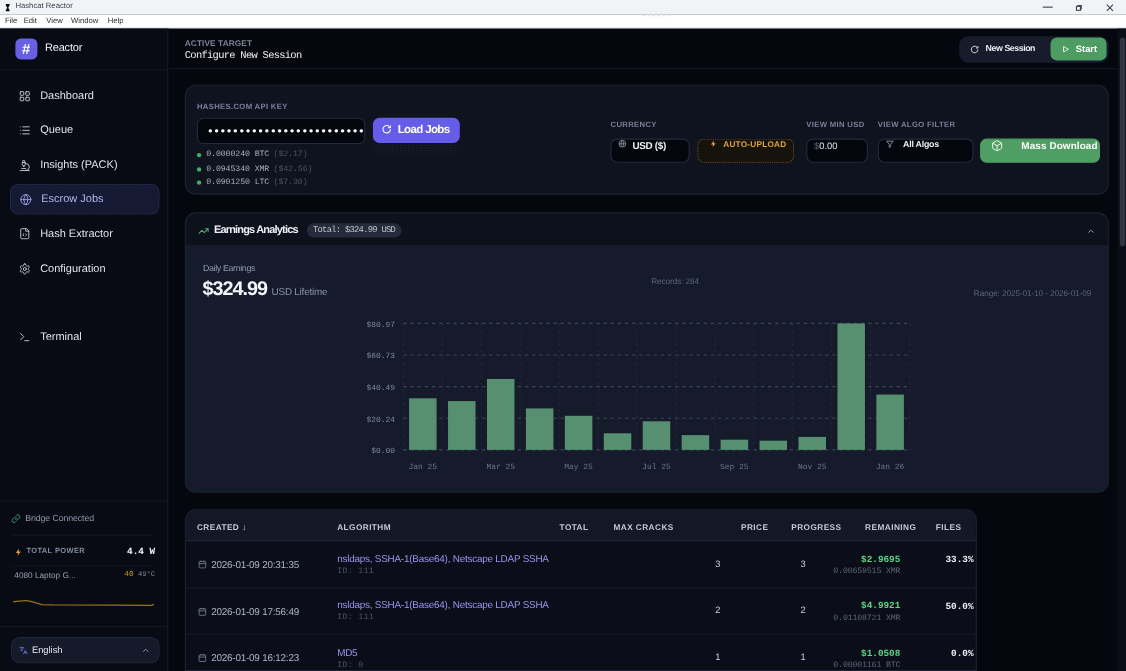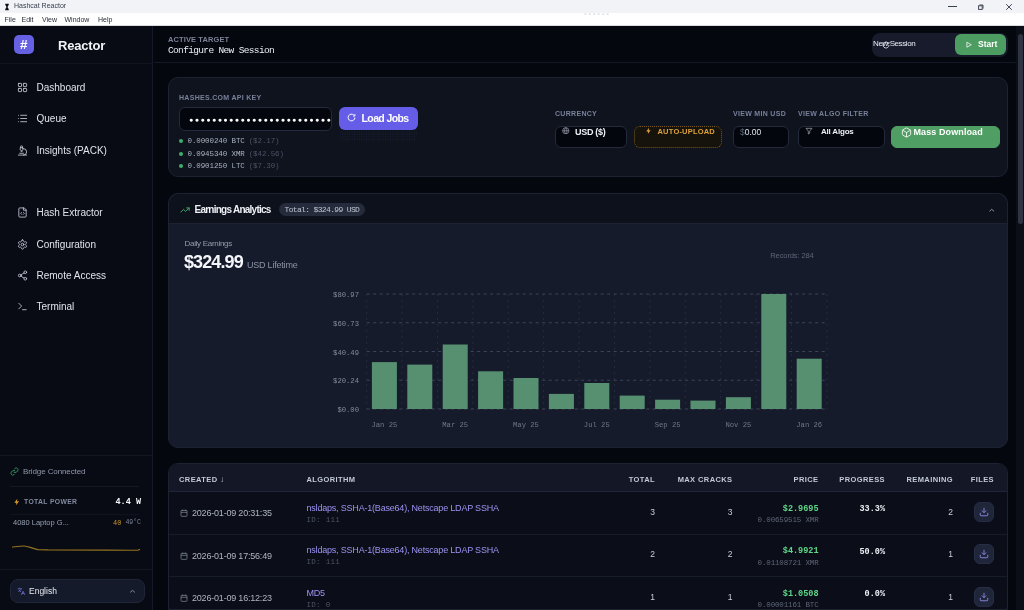--- a/index.html
+++ b/index.html
@@ -57,21 +57,21 @@
   <span class="abs" style="left:21.5px;top:2.5px">Edit</span>
   <span class="abs" style="left:42px;top:2.5px">View</span>
   <span class="abs" style="left:64.5px;top:2.5px">Window</span>
   <span class="abs" style="left:98px;top:2.5px">Help</span>
 </div>
 
 <div class="abs" style="left:0;top:25.5px;width:1024px;height:584.5px;background:#05070e">
 
   <div class="abs" id="sidebar" style="left:0;top:0;width:153px;height:584.5px;background:#080b14;border-right:1px solid #161a28">
     <div class="abs" style="left:14px;top:9.2px;width:19.5px;height:19.5px;background:#6661e2;border-radius:5px;text-align:center;font-weight:bold;font-size:13.5px;line-height:19.5px;color:#fff">#</div>
-    <div class="abs" style="left:58px;top:12.5px;font-size:13px;letter-spacing:-.2px;font-weight:bold;color:#f2f4f8">Reactor</div>
+    <div class="abs" style="left:41px;top:12.5px;font-size:10px;letter-spacing:-.2px;font-weight:normal;color:#f2f4f8">Reactor</div>
 
     <div class="abs nav" style="top:48px">
         <svg viewBox="0 0 24 24">
           <rect x="3" y="3" width="7" height="7" rx="1"></rect>
           <rect x="14" y="3" width="7" height="7" rx="1"></rect>
           <rect x="3" y="14" width="7" height="7" rx="1"></rect>
           <rect x="14" y="14" width="7" height="7" rx="1"></rect>
         </svg>
         <span>Dashboard</span>
       </div>
@@ -85,44 +85,43 @@
         <svg viewBox="0 0 24 24">
           <path d="M6 18h8"></path>
           <path d="M3 22h18"></path>
           <path d="M14 22a7 7 0 1 0 0-14h-1"></path>
           <path d="M9 14h2"></path>
           <path d="M9 12a2 2 0 0 1-2-2V6h6v4a2 2 0 0 1-2 2z"></path>
           <path d="M12 6V3a1 1 0 0 0-1-1H9a1 1 0 0 0-1 1v3"></path>
         </svg>
         <span>Insights (PACK)</span>
       </div>
+    <div class="abs nav active" style="top:141.9px">
+        <svg viewBox="0 0 24 24">
+          <circle cx="12" cy="12" r="10"></circle>
+          <path d="M2 12h20"></path>
+          <path d="M12 2a15.3 15.3 0 0 1 4 10 15.3 15.3 0 0 1-4 10 15.3 15.3 0 0 1-4-10 15.3 15.3 0 0 1 4-10z"></path>
+        </svg>
+        <span>Escrow Jobs</span>
+      </div>
     <div class="abs nav" style="top:173.2px">
         <svg viewBox="0 0 24 24">
           <path d="M15 2H6a2 2 0 0 0-2 2v16a2 2 0 0 0 2 2h12a2 2 0 0 0 2-2V7z"></path>
           <path d="M14 2v5h6"></path>
           <path d="M10 12l-2 2 2 2"></path>
           <path d="M14 12l2 2-2 2"></path>
         </svg>
         <span>Hash Extractor</span>
       </div>
     <div class="abs nav" style="top:204.5px">
         <svg viewBox="0 0 24 24">
           <path d="M12.2 2h-.4a2 2 0 0 0-2 2v.2a2 2 0 0 1-1 1.7l-.4.3a2 2 0 0 1-2 0l-.2-.1a2 2 0 0 0-2.7.7l-.2.4a2 2 0 0 0 .7 2.7l.2.1a2 2 0 0 1 1 1.7v.7a2 2 0 0 1-1 1.7l-.2.1a2 2 0 0 0-.7 2.7l.2.4a2 2 0 0 0 2.7.7l.2-.1a2 2 0 0 1 2 0l.4.3a2 2 0 0 1 1 1.7v.2a2 2 0 0 0 2 2h.4a2 2 0 0 0 2-2v-.2a2 2 0 0 1 1-1.7l.4-.3a2 2 0 0 1 2 0l.2.1a2 2 0 0 0 2.7-.7l.2-.4a2 2 0 0 0-.7-2.7l-.2-.1a2 2 0 0 1-1-1.7v-.7a2 2 0 0 1 1-1.7l.2-.1a2 2 0 0 0 .7-2.7l-.2-.4a2 2 0 0 0-2.7-.7l-.2.1a2 2 0 0 1-2 0l-.4-.3a2 2 0 0 1-1-1.7V4a2 2 0 0 0-2-2z"></path>
           <circle cx="12" cy="12" r="3"></circle>
         </svg>
         <span>Configuration</span>
-      </div>
-    <div class="abs nav" style="top:235.8px">
-        <svg viewBox="0 0 24 24">
-          <circle cx="18" cy="5" r="3"></circle>
-          <circle cx="6" cy="12" r="3"></circle>
-          <circle cx="18" cy="19" r="3"></circle>
-          <path d="M8.6 13.5l6.8 4M15.4 6.5l-6.8 4"></path>
-        </svg>
-        <span>Remote Access</span>
       </div>
     <div class="abs nav" style="top:267.1px">
         <svg viewBox="0 0 24 24">
           <path d="M4 17l6-6-6-6"></path>
           <path d="M12 19h8"></path>
         </svg>
         <span>Terminal</span>
       </div>
 
     <div class="abs" style="left:0;top:429.9px;width:153px;border-top:1px solid #131722;height:0"></div>
@@ -162,21 +161,21 @@
   </div>
 
   <div class="abs" style="left:154px;top:0;width:870px;height:37.5px;border-bottom:1px solid #141826">
     <div class="abs" style="left:14px;top:9px;font-size:7.5px;font-weight:bold;letter-spacing:.1px;color:#7b8396">ACTIVE TARGET</div>
     <div class="abs mono" style="left:14px;top:19.5px;font-size:9.5px;font-weight:normal;letter-spacing:-.65px;color:#edf0f5">Configure New Session</div>
     <div class="abs" style="left:718px;top:7px;width:136px;height:24px;background:#171b2c;border-radius:8px"></div>
     <svg class="abs" style="left:727.5px;top:15px" width="8" height="8" viewBox="0 0 24 24" fill="none" stroke="#dfe3ec" stroke-width="2.6">
         <path d="M21 12a9 9 0 1 1-2.6-6.3"></path>
         <path d="M21 3v5h-5" stroke-linejoin="round"></path>
       </svg>
-    <div class="abs" style="left:719px;top:13.5px;font-size:8px;letter-spacing:-.4px;font-weight:normal;color:#e8ebf2">New Session</div>
+    <div class="abs" style="left:742px;top:13.5px;font-size:8px;letter-spacing:-.4px;font-weight:bold;color:#e8ebf2">New Session</div>
     <div class="abs" style="left:801px;top:8.8px;width:51px;height:20.4px;background:#4d9c62;border-radius:6px"></div>
     <svg class="abs" style="left:810.5px;top:15.3px" width="7.5" height="7.5" viewBox="0 0 24 24" fill="none" stroke="#fff" stroke-width="2.4" stroke-linejoin="round">
         <path d="M6 4l14 8-14 8z"></path>
       </svg>
     <div class="abs" style="left:824px;top:13.8px;font-size:8.5px;font-weight:bold;color:#fff">Start</div>
   </div>
 
   <div class="abs" id="panel1" style="left:168px;top:51.5px;width:840px;height:100px;background:#0f131e;border:1px solid #1d2232;border-radius:10px">
     <div class="abs lbl" style="left:10px;top:16px">HASHES.COM API KEY</div>
     <div class="abs" style="left:170px;top:52.5px;width:78px;height:10.5px;border-radius:0 0 6px 6px;background-image:radial-gradient(rgba(43,51,92,0.6) 0.6px, transparent 0.7px);background-size:2.4px 2.4px"></div>
@@ -228,38 +227,39 @@
           <path d="M3 4h18l-7 8.5V19l-4 2v-8.5z"></path>
         </svg>
       <span style="margin-left:8px;font-size:8px;letter-spacing:-.2px;font-weight:bold;color:#edf0f5">All Algos</span>
     </div>
     <div class="abs fld" style="left:722px;top:47.5px;width:109px;background:#4f9e63;border-color:#4f9e63">
       <svg style="margin-left:8.5px" width="11" height="11" viewBox="0 0 24 24" fill="none" stroke="#fff" stroke-width="1.8" stroke-linejoin="round">
           <path d="M21 8a2 2 0 0 0-1-1.7l-7-4a2 2 0 0 0-2 0l-7 4A2 2 0 0 0 3 8v8a2 2 0 0 0 1 1.7l7 4a2 2 0 0 0 2 0l7-4a2 2 0 0 0 1-1.7z"></path>
           <path d="M3.3 7l8.7 5 8.7-5"></path>
           <path d="M12 22V12"></path>
         </svg>
-      <span style="margin-left:2px;font-size:9px;letter-spacing:.1px;font-weight:bold;color:#fff">Mass Download</span>
+      <span style="margin-left:17px;font-size:9px;letter-spacing:.1px;font-weight:bold;color:#fff">Mass Download</span>
     </div>
   </div>
 
   <div class="abs" id="panel2" style="left:168px;top:167.5px;width:840px;height:255px;background:#161b2b;border:1px solid #1d2232;border-radius:10px">
     <div class="abs" style="left:0;top:0;width:838px;height:30px;background:#0d111b;border-bottom:1px solid #1d2232;border-radius:10px 10px 0 0"></div>
     <svg class="abs" style="left:11px;top:10.5px" width="10" height="10" viewBox="0 0 24 24" fill="none" stroke="#4fae6e" stroke-width="2.2" stroke-linecap="round" stroke-linejoin="round">
         <path d="M22 7l-8.5 8.5-5-5L2 17"></path>
         <path d="M16 7h6v6"></path>
       </svg>
     <div class="abs" style="left:25.5px;top:10px;font-size:10px;letter-spacing:-.75px;font-weight:bold;color:#edf0f5">Earnings Analytics</div>
     <div class="abs mono" style="left:109.5px;top:9px;height:13px;line-height:13px;padding:0 6px;background:#252b3b;border-radius:7px;font-size:8px;letter-spacing:-.65px;color:#bec5d2">Total: $324.99 USD</div>
     <svg class="abs" style="left:819px;top:13.3px" width="7.5" height="7" viewBox="0 0 24 24" fill="none" stroke="#aab1c2" stroke-width="2.6">
         <path d="M4 15l8-7 8 7"></path>
       </svg>
     <div class="abs" style="left:15.5px;top:44.5px;font-size:8px;letter-spacing:-.3px;color:#939bac">Daily Earnings</div>
     <div class="abs" style="left:15px;top:57.5px;font-size:18px;letter-spacing:-.9px;font-weight:bold;color:#f4f6fa">$324.99 <span style="font-size:9px;font-weight:normal;letter-spacing:-.2px;color:#8a92a4">USD Lifetime</span></div>
-    <div class="abs" style="left:423px;top:56.5px;width:400px;text-align:center;font-size:7.5px;letter-spacing:-.1px;color:#5c6477">Records: 284</div>
+    <div class="abs" style="left:423px;top:56.5px;width:400px;text-align:left;font-size:7.5px;letter-spacing:-.1px;color:#5c6477">Records: 284</div>
+    <div class="abs" style="left:423px;top:67.5px;width:400px;text-align:right;font-size:7.5px;letter-spacing:-.1px;color:#5c6477">Range: 2025-01-10 - 2026-01-09</div>
     <svg class="abs" style="left:0;top:90px" width="840" height="150" viewBox="0 0 840 150">
       <g stroke="#4e566c" stroke-width="1" stroke-dasharray="3,3.5" opacity=".7">
         <path d="M197.7 10H658M197.7 38.75H658M197.7 67.5H658M197.7 96.25H658M197.7 125H658"></path>
       </g>
       <g stroke="#3c4357" stroke-width="1" stroke-dasharray="2,4" opacity=".4">
         <path d="M197.7 10V125M233.1 10V125M268.5 10V125M303.9 10V125M339.3 10V125M374.7 10V125M410.1 10V125M445.5 10V125M480.9 10V125M516.3 10V125M551.7 10V125M587.1 10V125M622.5 10V125M657.9 10V125"></path>
       </g>
       <g fill="#579070">
         <rect x="202.9" y="78.1" width="25" height="46.9"></rect>
         <rect x="238.3" y="80.6" width="25" height="44.4"></rect>
@@ -287,21 +287,21 @@
         <text x="286.2" y="142.5">Mar 25</text>
         <text x="357.0" y="142.5">May 25</text>
         <text x="427.8" y="142.5">Jul 25</text>
         <text x="498.6" y="142.5">Sep 25</text>
         <text x="569.4" y="142.5">Nov 25</text>
         <text x="640.2" y="142.5">Jan 26</text>
       </g>
     </svg>
   </div>
 
-  <div class="abs" id="table" style="left:168px;top:437.5px;width:840px;height:147px;background:#0b0e18;border:1px solid #1d2232;border-radius:10px 10px 0 0;overflow:hidden">
+  <div class="abs" id="table" style="left:168px;top:437.5px;width:720px;height:147px;background:#0b0e18;border:1px solid #1d2232;border-radius:10px 10px 0 0;overflow:hidden">
     <div class="abs" style="left:0;top:0;width:838px;height:28px;background:#131726;border-bottom:1px solid #202639"></div>
     <div class="abs th" style="left:10px;top:10.5px">CREATED <span style="font-size:8px">↓</span></div>
     <div class="abs th" style="left:137.5px;top:10.5px">ALGORITHM</div>
     <div class="abs th" style="right:352px;top:10.5px">TOTAL</div>
     <div class="abs th" style="right:274.5px;top:10.5px">MAX CRACKS</div>
     <div class="abs th" style="right:188.5px;top:10.5px">PRICE</div>
     <div class="abs th" style="right:122px;top:10.5px">PROGRESS</div>
     <div class="abs th" style="right:54px;top:10.5px">REMAINING</div>
     <div class="abs th" style="right:13px;top:10.5px">FILES</div>
     <div class="trow" style="top:28px">

